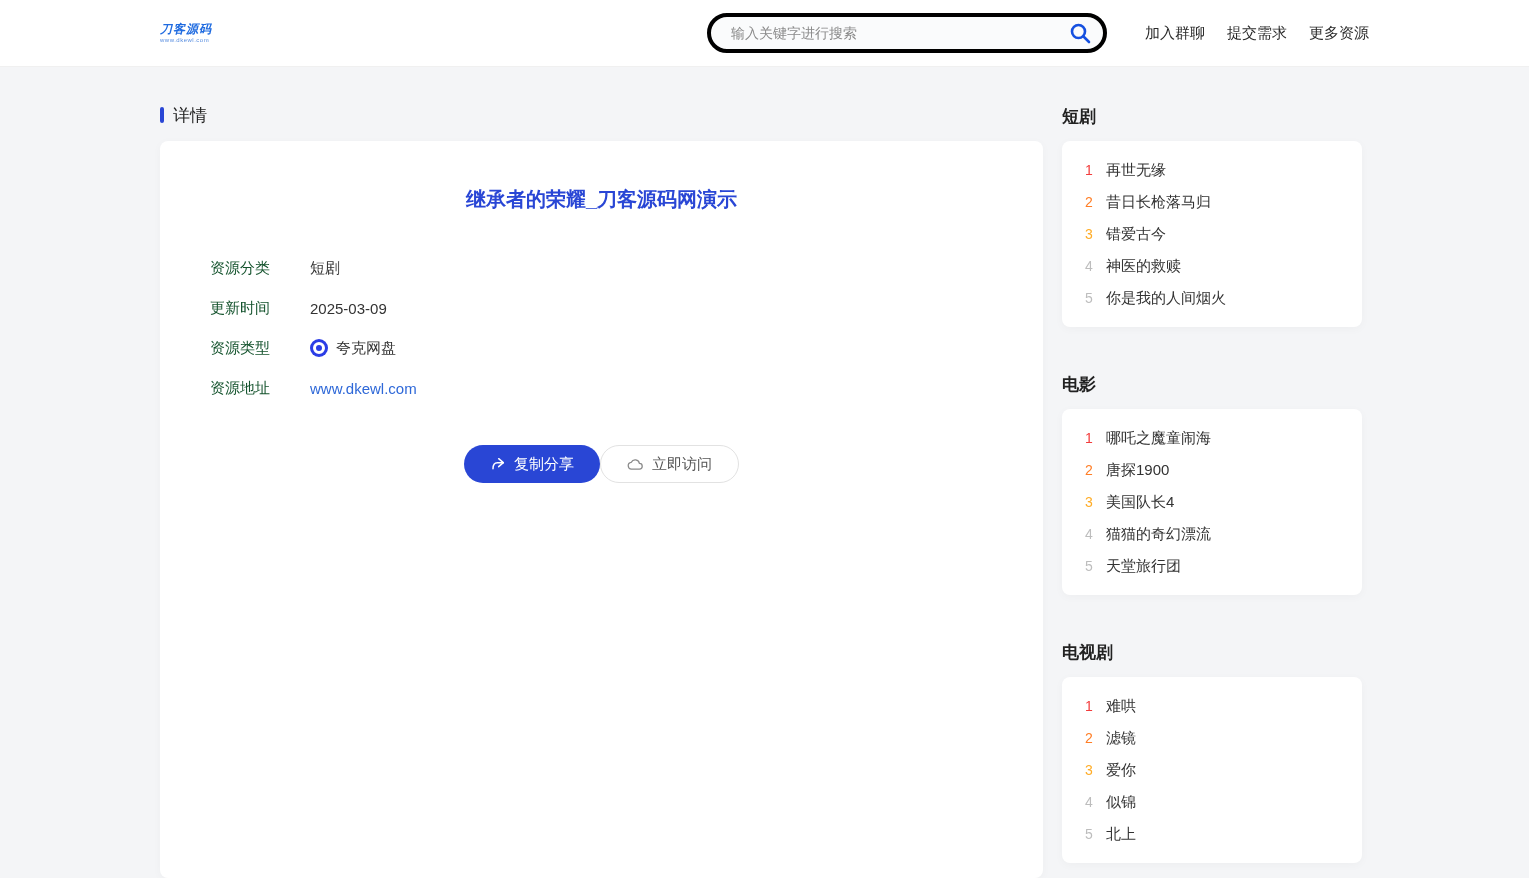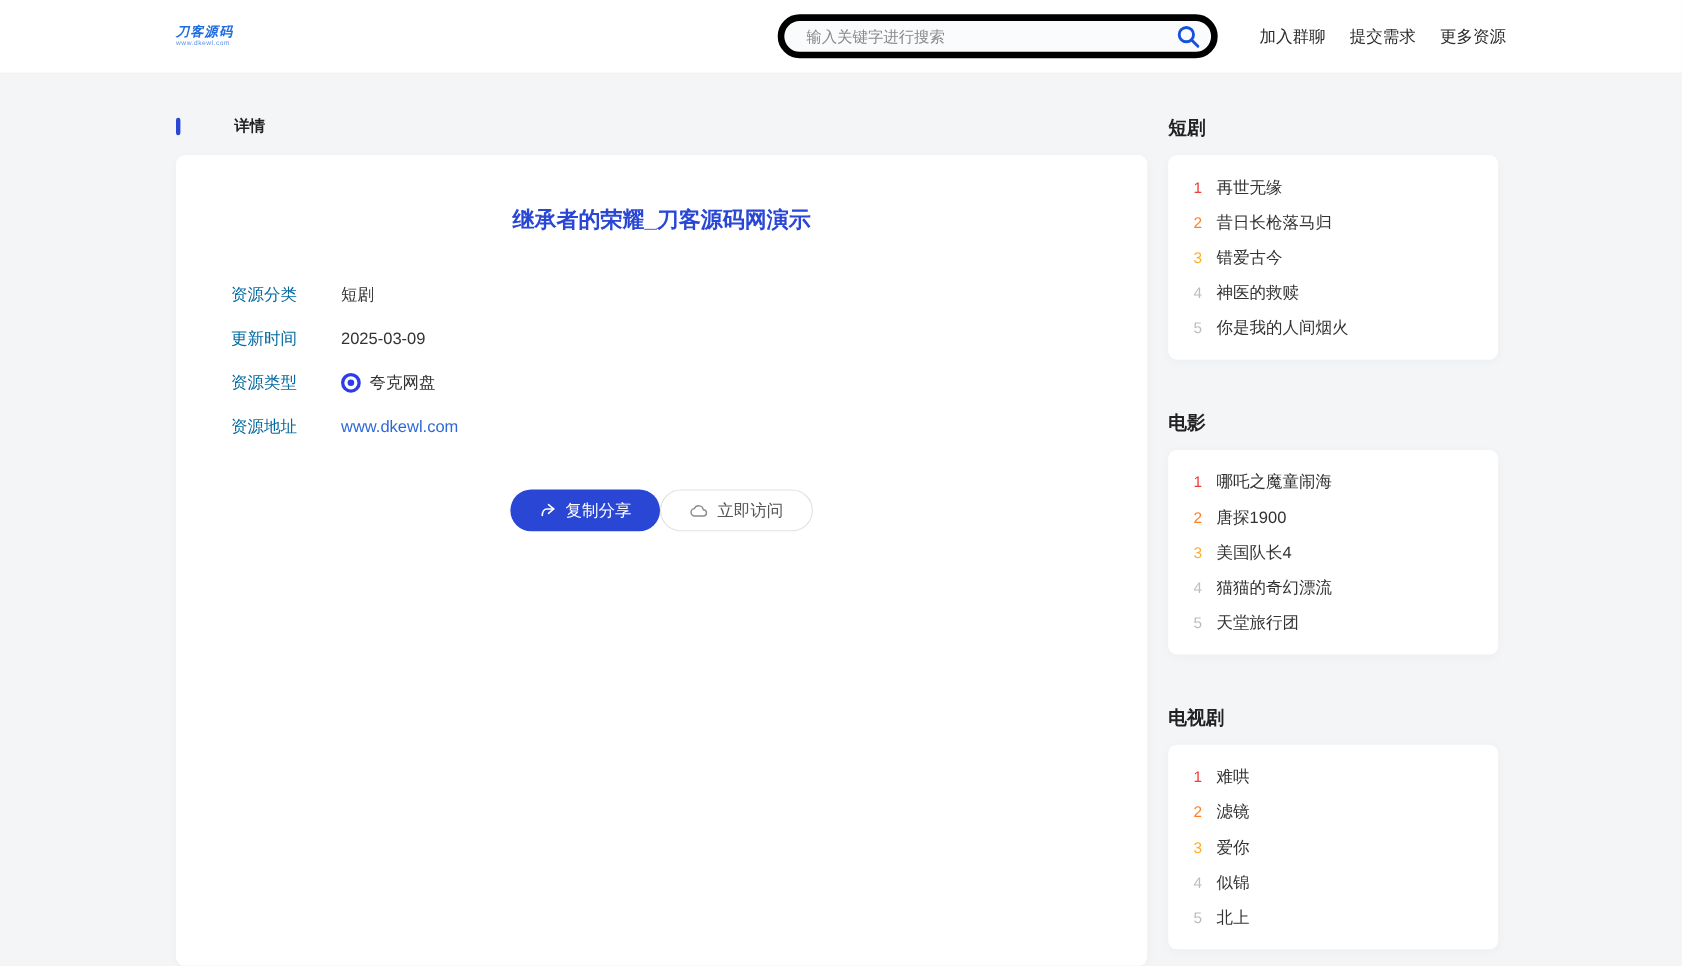--- a/index.html
+++ b/index.html
@@ -13,54 +13,54 @@
   .header {
     height:67px; background:#fff; border-bottom:1px solid #f0f0f0;
     display:flex; align-items:center; padding:0 160px;
   }
   .logo { cursor:pointer; line-height:1; }
   .logo-main { color:#1f6be0; font-weight:bold; font-style:italic; font-size:12px; letter-spacing:1px; }
   .logo-sub { color:#5a8fe0; font-size:6px; margin-top:2px; letter-spacing:.5px; }
   .spacer { flex:1; }
   .search-wrap { position:relative; width:400px; margin-right:38px; }
   .search-input {
-    width:100%; height:40px; border-radius:20px; border:6px solid #000000;
+    width:100%; height:40px; border-radius:20px; border:4px solid #000000;
     background:#fafbfc; padding:0 52px 0 20px; font-size:14px; color:#333; outline:none;
     font-family:inherit;
   }
   .search-input::placeholder { color:#8a8a8a; }
   .search-btn {
     position:absolute; right:14px; top:50%; transform:translateY(-50%);
     width:26px; height:26px; display:flex; align-items:center; justify-content:center;
     cursor:pointer; background:none; border:none;
   }
   .nav { display:flex; gap:22px; font-size:15px; color:#2b2b2b; }
   .nav a { cursor:pointer; text-decoration:none; color:#2b2b2b; white-space:nowrap; }
 
   
   .page { display:flex; gap:19px; padding:0 160px; margin-top:38px; align-items:flex-start; }
   .main-col { width:883px; }
   .sidebar { width:300px; }
 
   .section-head { display:flex; align-items:center; gap:9px; height:20px; }
   .section-bar { width:4px; height:16px; background:#2946d5; border-radius:2px; }
-  .section-title { font-size:14px; font-weight:bold; color:#222;margin-left:40px; }
+  .section-title { font-size:17px; font-weight:normal; color:#222; }
 
   
   .detail-card {
     margin-top:16px; background:#fff; border-radius:8px;
     height:737px; padding:45px 50px;
     box-shadow:0 2px 10px rgba(0,0,0,0.03);
   }
   .detail-title {
     text-align:center; color:#2946d5; font-size:20px; font-weight:bold;
     margin-bottom:44px;
   }
   .field-row { display:flex; align-items:center; margin-bottom:18px; min-height:22px; font-size:15px; }
-  .field-label { width:80px; color:#0369a1; margin-right:20px; flex-shrink:0;font-family:Liberation Serif, serif; }
+  .field-label { width:80px; color:#14532d; margin-right:20px; flex-shrink:0;font-family:Liberation Serif, serif; }
   .field-value { color:#333; display:flex; align-items:center; gap:8px; }
   .field-link { color:#2e68d8; cursor:pointer; text-decoration:none; }
   .quark-icon { width:18px; height:18px; border-radius:50%; background:#2b3de6; position:relative; flex-shrink:0; }
   .quark-icon::after { content:""; position:absolute; inset:3px; border:3px solid #fff; border-radius:50%; }
 
   .btn-row { display:flex; justify-content:center; margin-top:46px; }
   .btn { height:38px; padding:0 26px; border-radius:19px; font-size:15px;
          display:flex; align-items:center; gap:8px; cursor:pointer; font-family:inherit; }
   .btn-primary { background:#2946d5; color:#fff; border:none; }
   .btn-outline { background:#fff; color:#555; border:1px solid #e2e2e2; }

